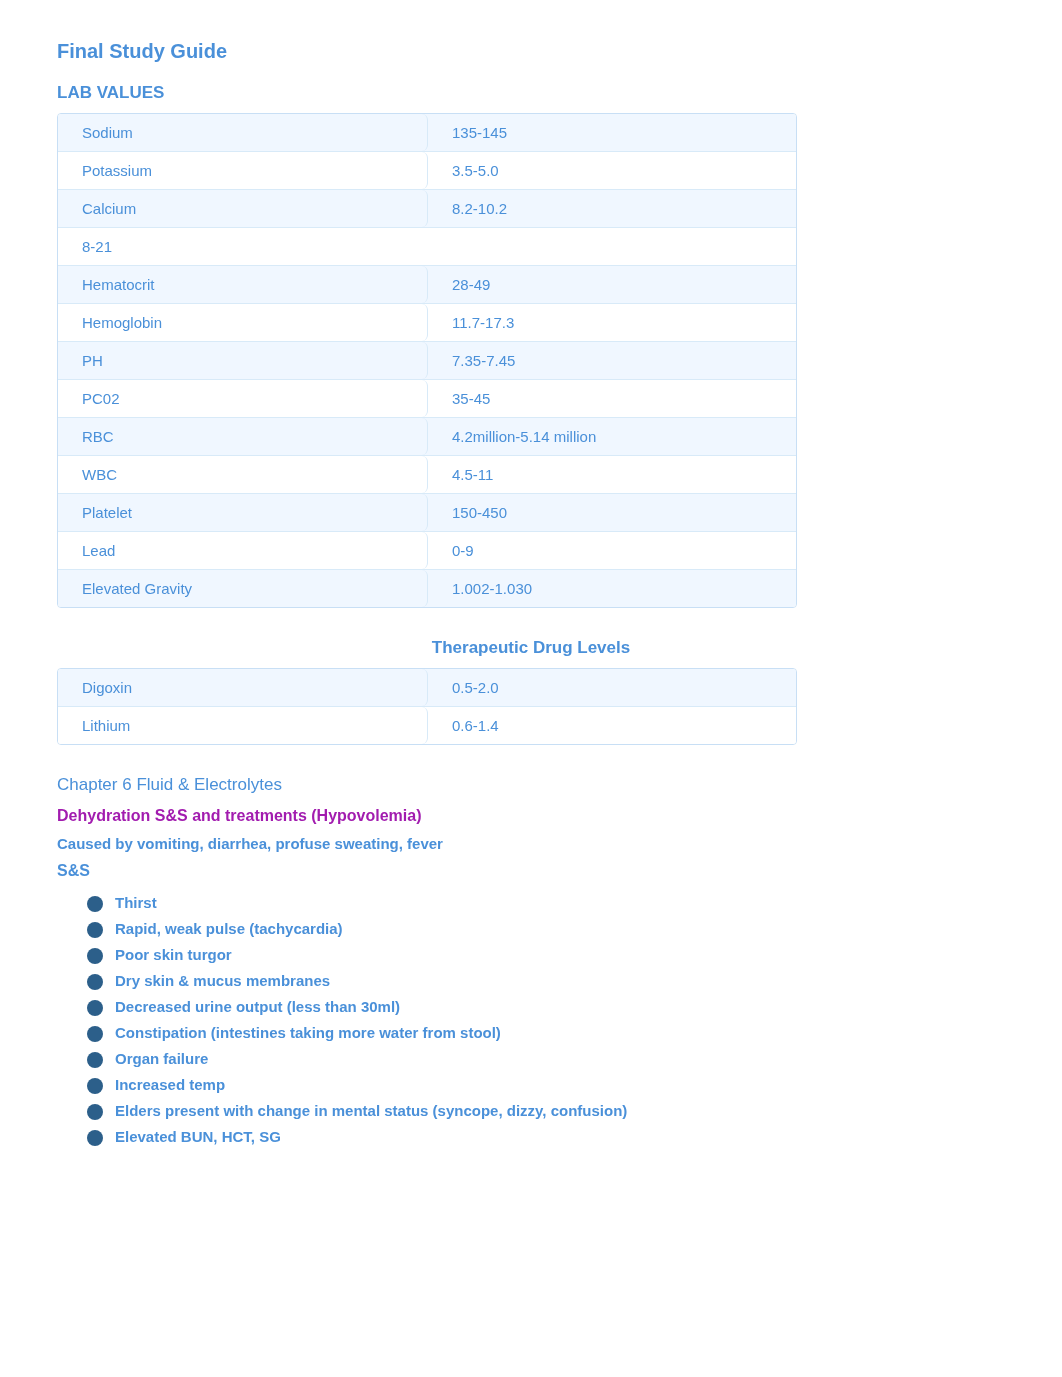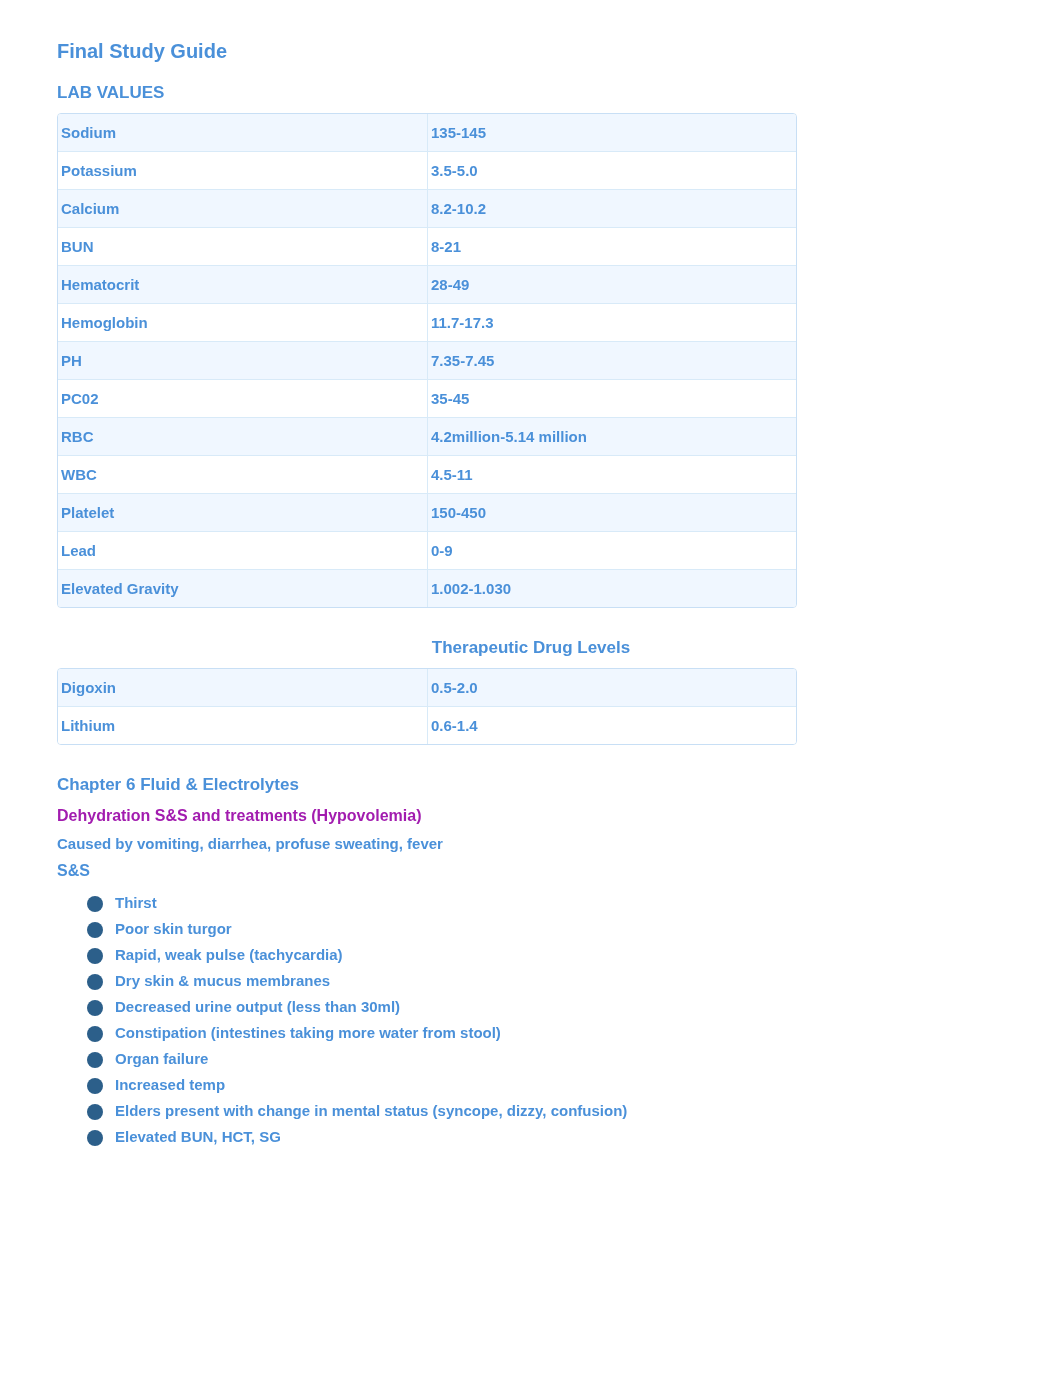--- a/index.html
+++ b/index.html
@@ -50,38 +50,39 @@
 
     .table-row:nth-child(odd) {
       background-color: #f0f7ff;
     }
 
     .table-row:nth-child(even) {
       background-color: #ffffff;
     }
 
     .table-cell {
-      padding: 10px 3px;
+      padding: 10px 24px;
       font-size: 15px;
       color: #4a90d9;
-      font-weight: 700;
+      font-weight: 400;
+      border-radius: 6px;
     }
 
     .table-cell-name {
       width: 370px;
       border-right: 1px solid #d8eaf8;
     }
 
     .table-cell-value {
       flex: 1;
     }
 
     .chapter-heading {
       font-size: 17px;
-      font-weight: bold;
+      font-weight: normal;
       color: #4a90d9;
       margin-bottom: 12px;
     }
 
     .sub-heading {
       font-size: 16px;
       font-weight: bold;
       color: #a21caf;
       margin-bottom: 10px;
     }
@@ -148,21 +149,20 @@
     </div>
     <div class="table-row">
       <div class="table-cell table-cell-name">Potassium</div>
       <div class="table-cell table-cell-value">3.5-5.0</div>
     </div>
     <div class="table-row">
       <div class="table-cell table-cell-name">Calcium</div>
       <div class="table-cell table-cell-value">8.2-10.2</div>
     </div>
     <div class="table-row">
-      <div class="table-cell table-cell-name">BUN</div>
       <div class="table-cell table-cell-value">8-21</div>
     </div>
     <div class="table-row">
       <div class="table-cell table-cell-name">Hematocrit</div>
       <div class="table-cell table-cell-value">28-49</div>
     </div>
     <div class="table-row">
       <div class="table-cell table-cell-name">Hemoglobin</div>
       <div class="table-cell table-cell-value">11.7-17.3</div>
     </div>
@@ -217,28 +217,28 @@
 
 <div class="ss-label">S&amp;S</div>
 
 <ul class="bullet-list">
 <li>
       <span class="bullet-dot"></span>
       <span>Thirst</span>
     </li>
     <li>
       <span class="bullet-dot"></span>
+      <span>Rapid, weak pulse (tachycardia)</span>
+    </li>
+    <li>
+      <span class="bullet-dot"></span>
       <span>Poor skin turgor</span>
     </li>
     <li>
       <span class="bullet-dot"></span>
-      <span>Rapid, weak pulse (tachycardia)</span>
-    </li>
-    <li>
-      <span class="bullet-dot"></span>
       <span>Dry skin &amp; mucus membranes</span>
     </li>
     <li>
       <span class="bullet-dot"></span>
       <span>Decreased urine output (less than 30ml)</span>
     </li>
     <li>
       <span class="bullet-dot"></span>
       <span>Constipation (intestines taking more water from stool)</span>
     </li>

